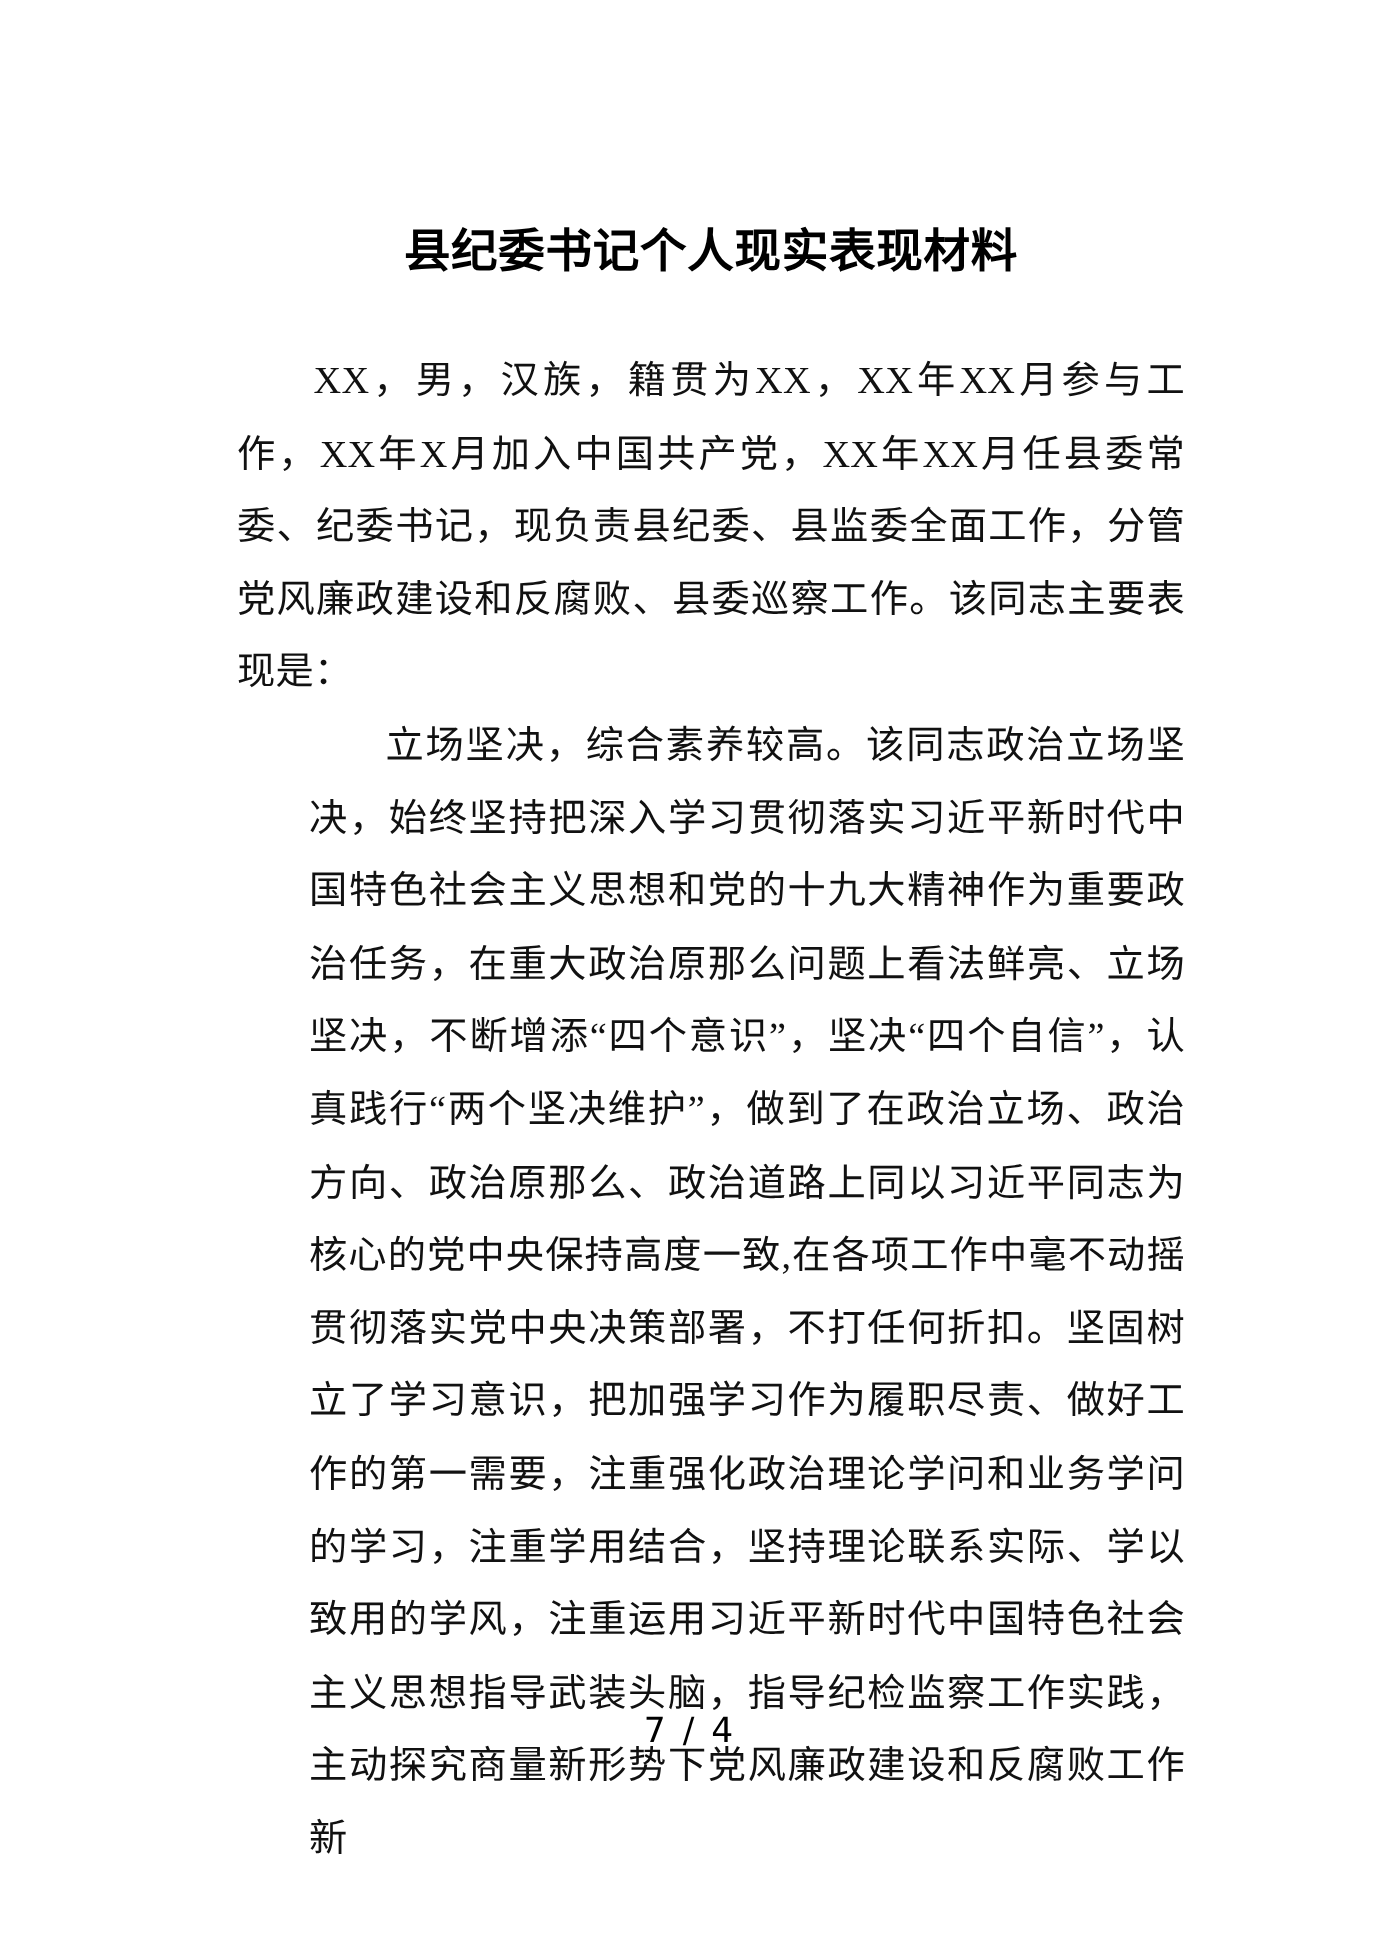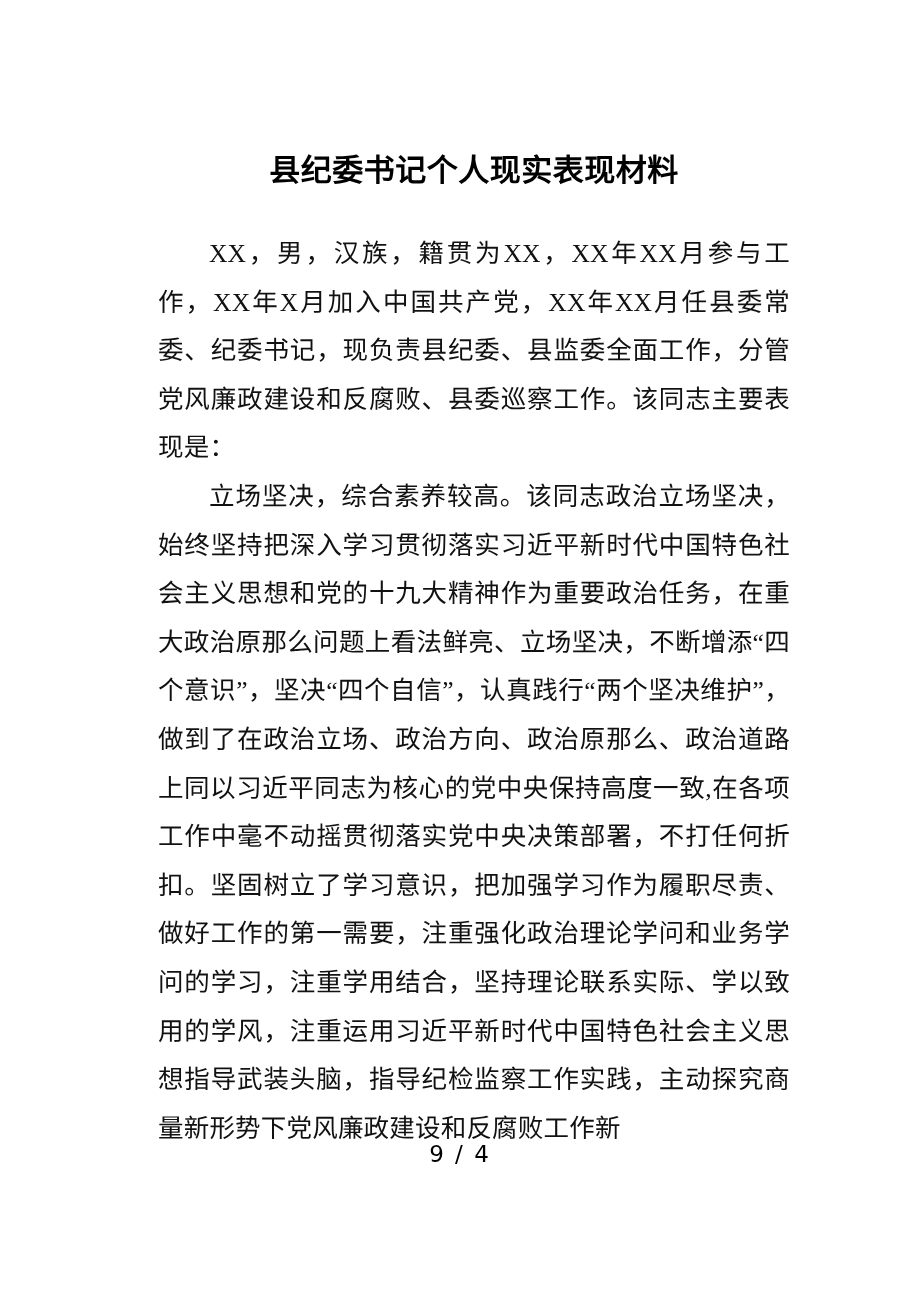--- a/index.html
+++ b/index.html
@@ -30,21 +30,21 @@
     left: 158px;
     top: 0;
     width: 632px;
   }
 
   
   .doc-title {
     margin: 0;
     padding: 0;
     text-align: center;
-    font-family: Liberation Sans, sans-serif;
+    font-family: Liberation Mono, monospace;
     font-weight: bold;
     font-size: 31px;
     line-height: 1;
     letter-spacing: 0.5px;
     color: #000000;
     position: absolute;
     left: 0;
     top: 155px;
     width: 632px;
     white-space: nowrap;
@@ -67,20 +67,21 @@
     color: #111111;
     text-align: justify;
     text-justify: inter-ideograph;
     text-indent: 2em;
     letter-spacing: 0.2px;
     word-break: break-all;
   }
 
   p.para + p.para {
     margin-top: 0;
+    margin-left: 48px;
   }
 
   
   .page-footer {
     position: absolute;
     left: 0;
     top: 1143px;
     width: 920px;
     text-align: center;
     font-family: "DejaVu Sans", "Liberation Sans", sans-serif;
@@ -99,15 +100,15 @@
 
     <h1 class="doc-title">县纪委书记个人现实表现材料</h1>
 
     <div class="body-block">
       <p class="para">XX，男，汉族，籍贯为XX，XX年XX月参与工作，XX年X月加入中国共产党，XX年XX月任县委常委、纪委书记，现负责县纪委、县监委全面工作，分管党风廉政建设和反腐败、县委巡察工作。该同志主要表现是：</p>
       <p class="para">立场坚决，综合素养较高。该同志政治立场坚决，始终坚持把深入学习贯彻落实习近平新时代中国特色社会主义思想和党的十九大精神作为重要政治任务，在重大政治原那么问题上看法鲜亮、立场坚决，不断增添“四个意识”，坚决“四个自信”，认真践行“两个坚决维护”，做到了在政治立场、政治方向、政治原那么、政治道路上同以习近平同志为核心的党中央保持高度一致,在各项工作中毫不动摇贯彻落实党中央决策部署，不打任何折扣。坚固树立了学习意识，把加强学习作为履职尽责、做好工作的第一需要，注重强化政治理论学问和业务学问的学习，注重学用结合，坚持理论联系实际、学以致用的学风，注重运用习近平新时代中国特色社会主义思想指导武装头脑，指导纪检监察工作实践，主动探究商量新形势下党风廉政建设和反腐败工作新</p>
     </div>
 
   </div>
 
-  <div class="page-footer">9 / 4</div>
+  <div class="page-footer">7 / 4</div>
 
 </div>
 
 </body></html>

